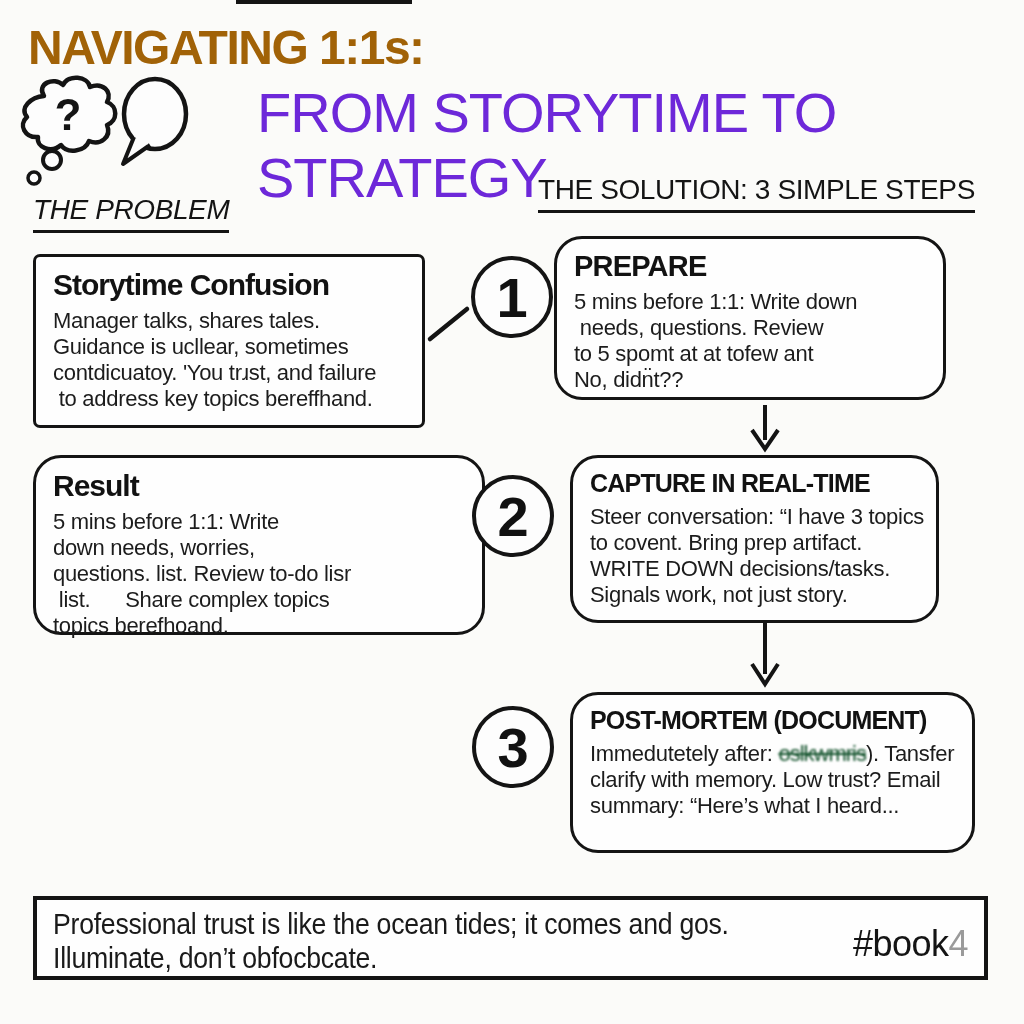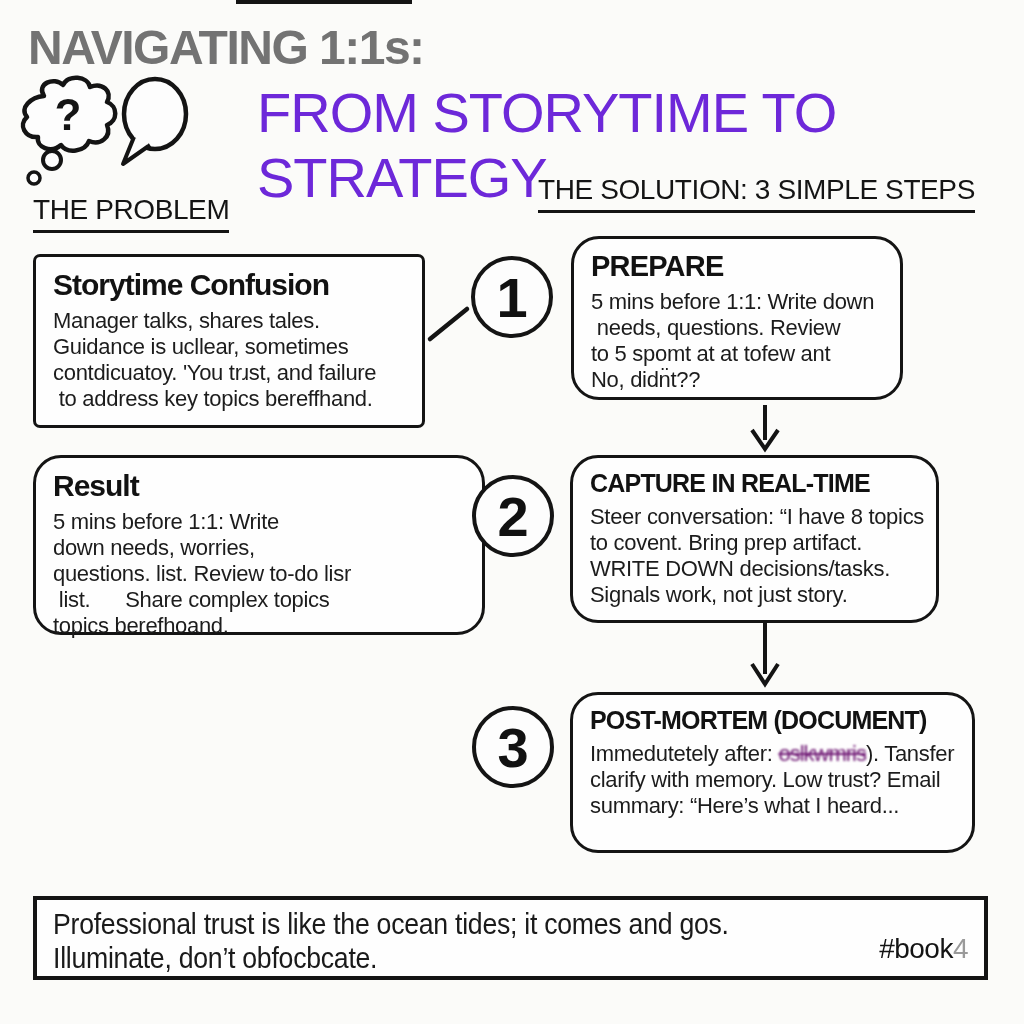--- a/index.html
+++ b/index.html
@@ -7,54 +7,54 @@
     width:1024px;height:1024px;background:#f4f4f2;
     font-family:"Liberation Sans", sans-serif;color:#161616;
     -webkit-font-smoothing:antialiased;
   }
   #canvas{position:relative;width:1024px;height:1024px;background:#fbfbf9;overflow:hidden;}
 
   .abs{position:absolute;}
 
   
   .title-line1{
-    left:28px;top:20px;font-size:48px;font-weight:700;letter-spacing:-1.5px;color:#737373;text-align:center;
+    left:28px;top:20px;font-size:48px;font-weight:700;letter-spacing:-1.5px;color:#a16207;text-align:center;
   }
   .title-line2{
     left:257px;top:80px;font-size:56px;font-weight:400;letter-spacing:-1px;color:#6d28d9;
   }
 
   
   .section-heading{
     font-size:28px;font-weight:500;letter-spacing:-0.4px;color:#141414;
     border-bottom:3px solid #141414;padding-bottom:4px;display:inline-block;
   }
-  .heading-problem{left:33px;top:194px;}
+  .heading-problem{left:33px;top:194px;font-style:italic;}
   .heading-solution{left:538px;top:174px;}
 
   
   .card{
     background:#fefefe;border:3.5px solid #141414;border-radius:28px;
     box-sizing:border-box;padding:11px 17px;
   }
   .card-title{font-weight:700;font-size:30px;letter-spacing:-1px;margin:0 0 6px 0;color:#121212;}
   .s-card-title{font-weight:600;font-size:25px;letter-spacing:-0.8px;margin:0 0 6px 0;color:#121212;}
   .s-card-title.lg{font-size:29px;}
   .card-body{
     font-size:22px;line-height:26px;letter-spacing:-0.3px;color:#1c1c1c;
     white-space:pre;margin:0;
   }
   .card-problem-1{left:33px;top:254px;width:392px;height:174px;border-radius:7px;}
   .card-problem-2{left:33px;top:455px;width:452px;height:180px;}
-  .card-step-1{left:571px;top:236px;width:332px;height:164px;}
+  .card-step-1{left:554px;top:236px;width:392px;height:164px;}
   .card-step-2{left:570px;top:455px;width:369px;height:168px;}
   .card-step-3{left:570px;top:692px;width:405px;height:161px;}
 
   .scribble{
-    text-decoration:line-through;filter:blur(0.8px);color:#701a75;letter-spacing:-1px;
+    text-decoration:line-through;filter:blur(0.8px);color:#14532d;letter-spacing:-1px;
   }
 
   
   .step-circle{
     width:82px;height:82px;border:4px solid #141414;border-radius:50%;
     background:#fdfdfd;box-sizing:border-box;
     display:flex;align-items:center;justify-content:center;
     font-size:56px;font-weight:700;color:#111;
   }
   .circle-1{left:471px;top:256px;}
@@ -64,21 +64,21 @@
   
   .quote-box{
     left:33px;top:896px;width:955px;height:84px;background:#fefefe;
     border:4px solid #141414;box-sizing:border-box;
   }
   .quote-text{
     position:absolute;left:16px;top:7px;font-size:29px;line-height:34px;color:#1a1a1a;
     white-space:pre;transform:scaleX(0.92);transform-origin:left top;letter-spacing:-0.3px;
   }
   .hashtag{
-    position:absolute;right:16px;bottom:11px;font-size:28px;color:#141414;letter-spacing:-0.5px;
+    position:absolute;right:16px;bottom:11px;font-size:36px;color:#141414;letter-spacing:-0.5px;
   }
   .hashtag .num{color:#9a9a9a;}
 
   svg text{font-family:"Liberation Sans", sans-serif;}
   .overlay{left:0;top:0;pointer-events:none;}
 </style>
 </head>
 <body>
 
 <div id="canvas">
@@ -151,21 +151,21 @@
   <div class="abs card card-step-1">
     <div class="s-card-title lg">PREPARE</div>
     <div class="card-body">5 mins before 1:1: Write down
  needs, questions. Review
 to 5 spomt at at tofew ant
 No, didn̈t??</div>
   </div>
 
   <div class="abs card card-step-2">
     <div class="s-card-title">CAPTURE IN REAL-TIME</div>
-    <div class="card-body">Steer conversation: “I have 8 topics
+    <div class="card-body">Steer conversation: “I have 3 topics
 to covent. Bring prep artifact.
 WRITE DOWN decisions/tasks.
 Signals work, not just story.</div>
   </div>
 
   <div class="abs card card-step-3">
     <div class="s-card-title">POST-MORTEM (DOCUMENT)</div>
     <div class="card-body"><span>Immedutetely after: </span><span class="scribble">oslkwmris</span><span>). Tansfer
 clarify with memory. Low trust? Email
 summary: “Here’s what I heard...</span></div>

